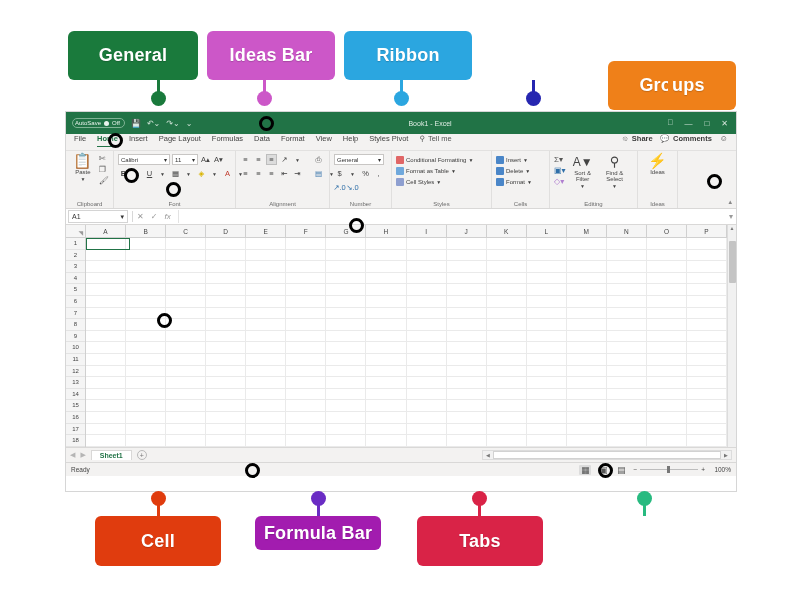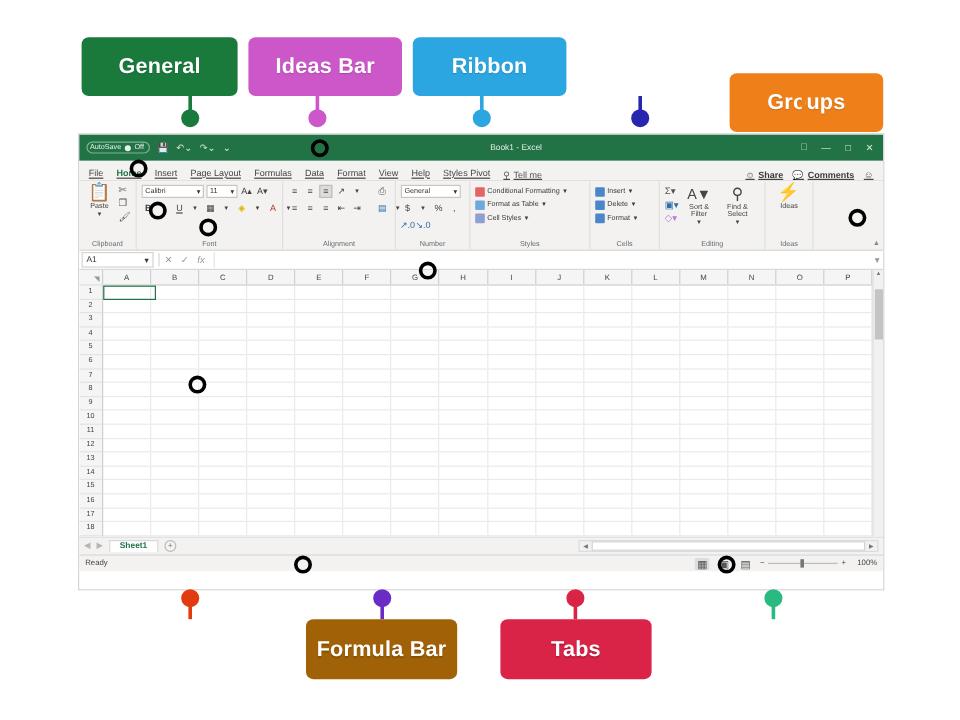--- a/index.html
+++ b/index.html
@@ -46,24 +46,23 @@
     border: 1px solid #7fb394; border-radius: 8px;
     padding: 0 4px 0 2px; height: 10px; font-size: 6px;
   }
   .pill-knob { width: 5px; height: 5px; border-radius: 50%; background: #e9f3ec; }
   .qat-ico { opacity: .85; font-size: 8px; }
   .ts-title { flex: 1; text-align: center; font-size: 7px; opacity: .95; }
   .ts-right { display: flex; align-items: center; gap: 12px; font-size: 8px; opacity: .9; padding-right:2px;}
 
   .tabrow {
     height: 17px; background: #f3f2f1;
-    display: flex; align-items: flex-end; gap: 11px;
+    display: flex; align-items: flex-start; gap: 11px;
     padding: 0 8px; font-size: 7.5px; color: #444;
     border-bottom: 1px solid #e2e1e0;
-    text-decoration: underline;
   }
   .tab { position: relative; padding-bottom: 1px; cursor: default; }
   .tab.active { color: #217346; font-weight: 600; }
   .tab.active::after {
     content: ""; position: absolute; left: 0; right: 0; bottom: -3px;
     height: 1.5px; background: #217346;
   }
   .tellme { display: flex; align-items: center; gap: 3px; color: #555; }
   .tabrow-right { margin-left: auto; display: flex; align-items: center; gap: 8px; }
   .chip { display: flex; align-items: center; gap: 3px; color: #3a3a3a; font-weight: 600; }
@@ -873,24 +872,27 @@
   <div class="marker" style="left:166px; top:182px;"></div>
   <div class="marker" style="left:108px; top:133px;"></div>
   <div class="marker" style="left:707px; top:174px;"></div>
   <div class="marker" style="left:349px; top:218px;"></div>
   <div class="marker" style="left:157px; top:313px;"></div>
   <div class="marker" style="left:245px; top:463px;"></div>
   <div class="marker" style="left:598px; top:463px;"></div>
 
   <div class="dot" style="left:151px; top:491px; background:#e03c0e;"></div>
   <div class="stem" style="left:157px; top:498px; height:18px; background:#e03c0e;"></div>
+  <div class="callout" style="left:95px; top:516px; width:126px; height:50px; background:#e03c0e; font-size:18px;">
+    <span>Cell</span>
+  </div>
 
   <div class="dot" style="left:311px; top:491px; background:#6a2cc4;"></div>
   <div class="stem" style="left:317px; top:498px; height:18px; background:#6a2cc4;"></div>
-  <div class="callout" style="left:255px; top:516px; width:126px; height:50px; background:#a16207; font-size:18px;">
+  <div class="callout" style="left:255px; top:516px; width:126px; height:34px; background:#a21caf; font-size:18px;">
     <span>Formula Bar</span>
   </div>
 
   <div class="dot" style="left:472px; top:491px; background:#d92347;"></div>
   <div class="stem" style="left:478px; top:498px; height:18px; background:#d92347;"></div>
   <div class="callout" style="left:417px; top:516px; width:126px; height:50px; background:#d92347; font-size:18px;">
     <span>Tabs</span>
   </div>
 
   <div class="dot" style="left:637px; top:491px; background:#28ba80;"></div>

